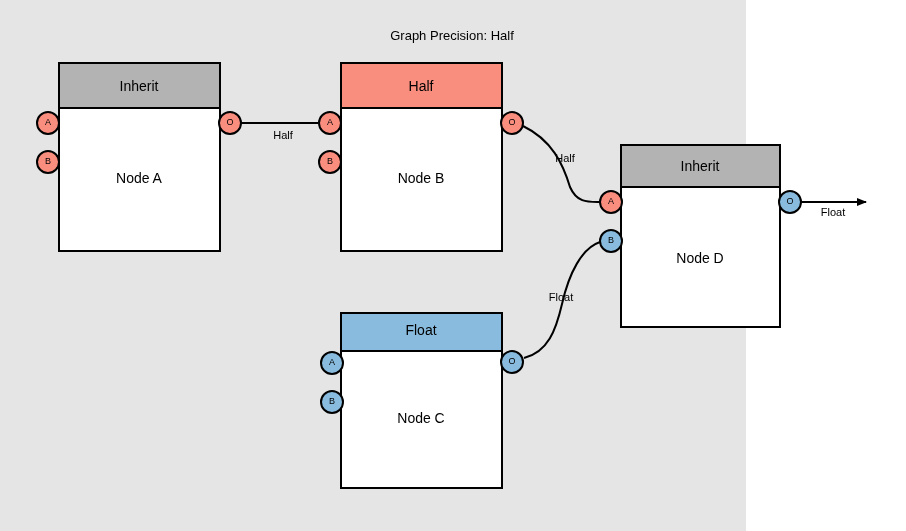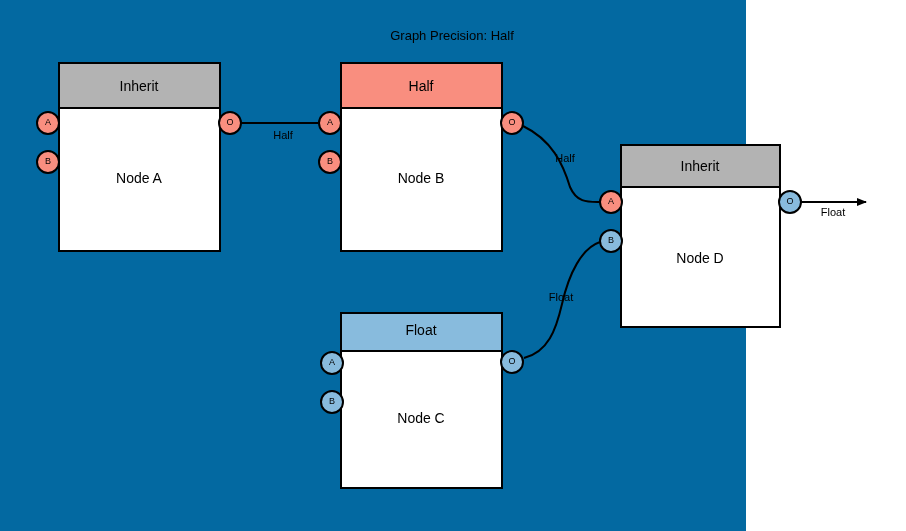--- a/index.html
+++ b/index.html
@@ -10,21 +10,21 @@
   body {
     width: 906px;
     height: 531px;
     font-family: "Liberation Sans", sans-serif;
     overflow: hidden;
   }
   #canvas {
     position: relative;
     width: 746px;
     height: 531px;
-    background: #0369a1;
+    background: #e5e5e5;
   }
   svg#graph {
     position: absolute;
     top: 0;
     left: 0;
     width: 906px;
     height: 531px;
   }
   .node-box {
     fill: #ffffff;

